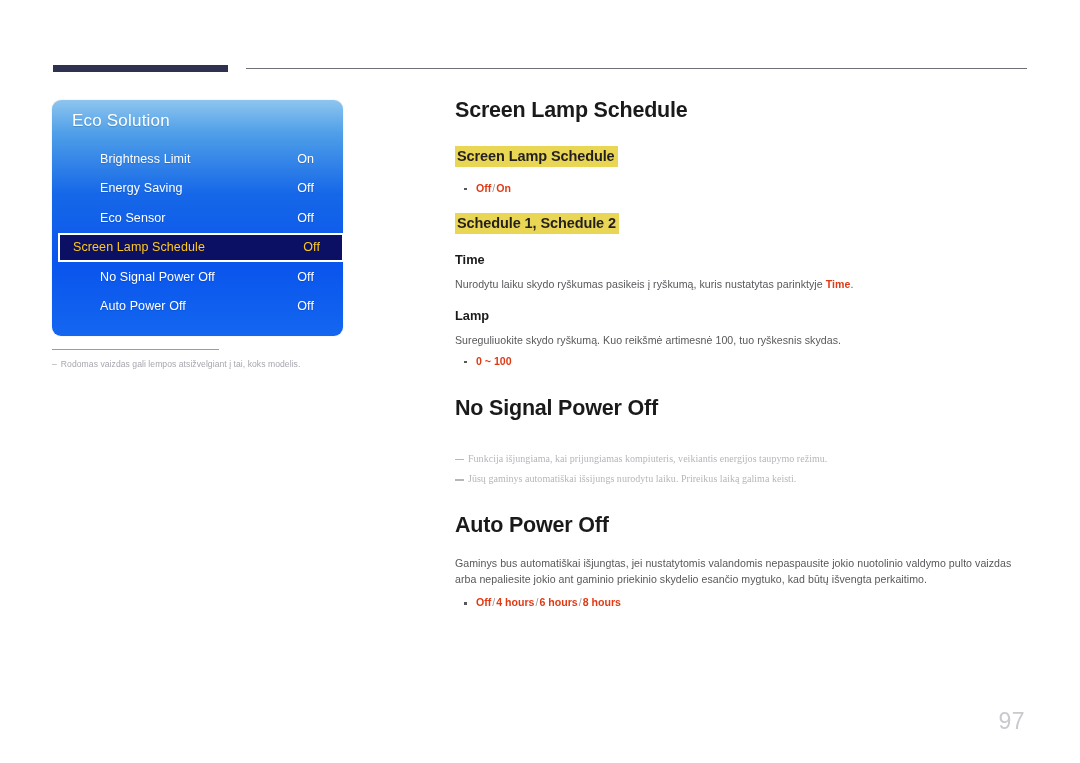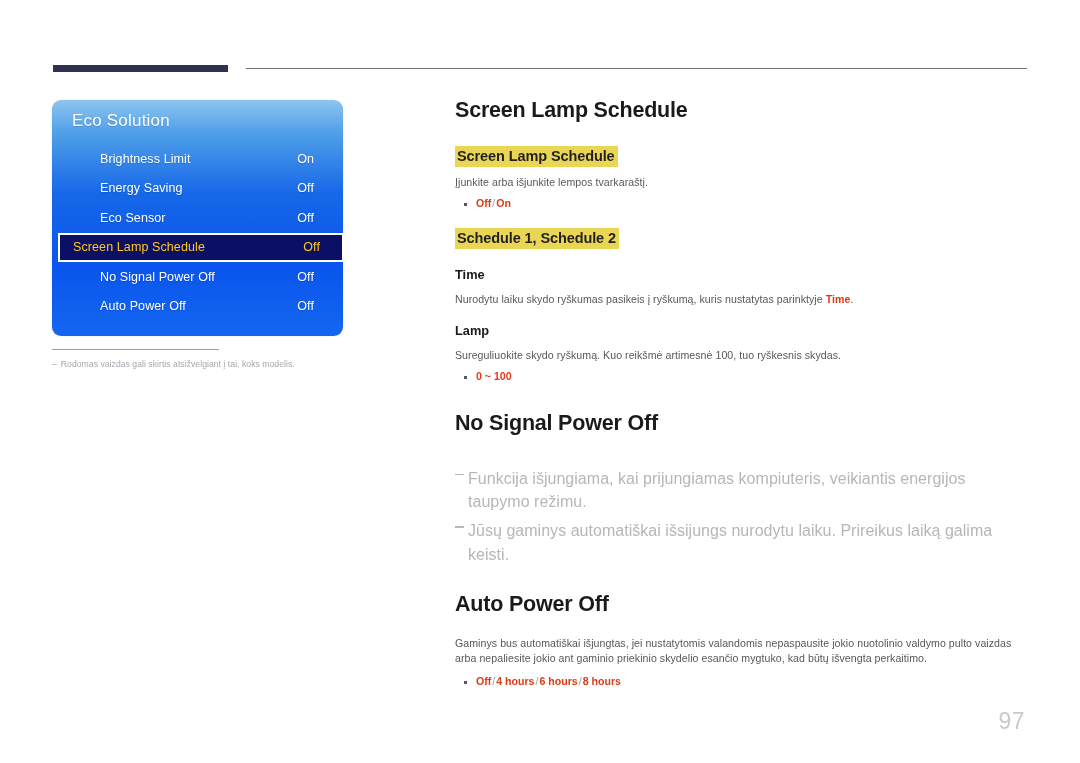--- a/index.html
+++ b/index.html
@@ -219,24 +219,25 @@
   }
   ul.opts li .sep {
     color: #9a9a9e;
     font-weight: normal;
     padding: 0 1px;
   }
 
   .dash-note {
     display: flex;
     align-items: flex-start;
-    font-size: 16px;
+    font-size: 10px;
     color: #b6b6bb;
     line-height: 1.45;
     letter-spacing: 0.03px;
+    font-family: Liberation Serif, serif;
   }
   .dash-note .dash {
     display: inline-block;
     width: 9px;
     height: 1.5px;
     background: #b6b6bb;
     margin: 7px 4px 0 0;
     flex: 0 0 auto;
   }
 
@@ -302,39 +303,38 @@
         <span class="val">Off</span>
       </div>
 
     </div>
   </div>
 
   <div class="left-note">
     <div class="note-rule"></div>
     <div class="note-line">
       <span class="note-dash">–</span>
-      <span>Rodomas vaizdas gali skirtis atsižvelgiant į tai, koks modelis.</span>
+      <span>Rodomas vaizdas gali lempos atsižvelgiant į tai, koks modelis.</span>
     </div>
   </div>
 
 </div>
 
 <div class="right-col">
 
   <h1 class="sec-title">Screen Lamp Schedule</h1>
 
   <div class="gap-22"></div>
 
   <div>
     <span class="hl">Screen Lamp Schedule</span>
   </div>
 
   <div class="gap-8"></div>
 
-  <p class="body">Įjunkite arba išjunkite lempos tvarkaraštį.</p>
 
   <div class="gap-6"></div>
 
   <ul class="opts">
     <li>
       <span class="opt">Off</span><span class="sep">/</span><span class="opt">On</span>
     </li>
   </ul>
 
   <div class="gap-16"></div>

